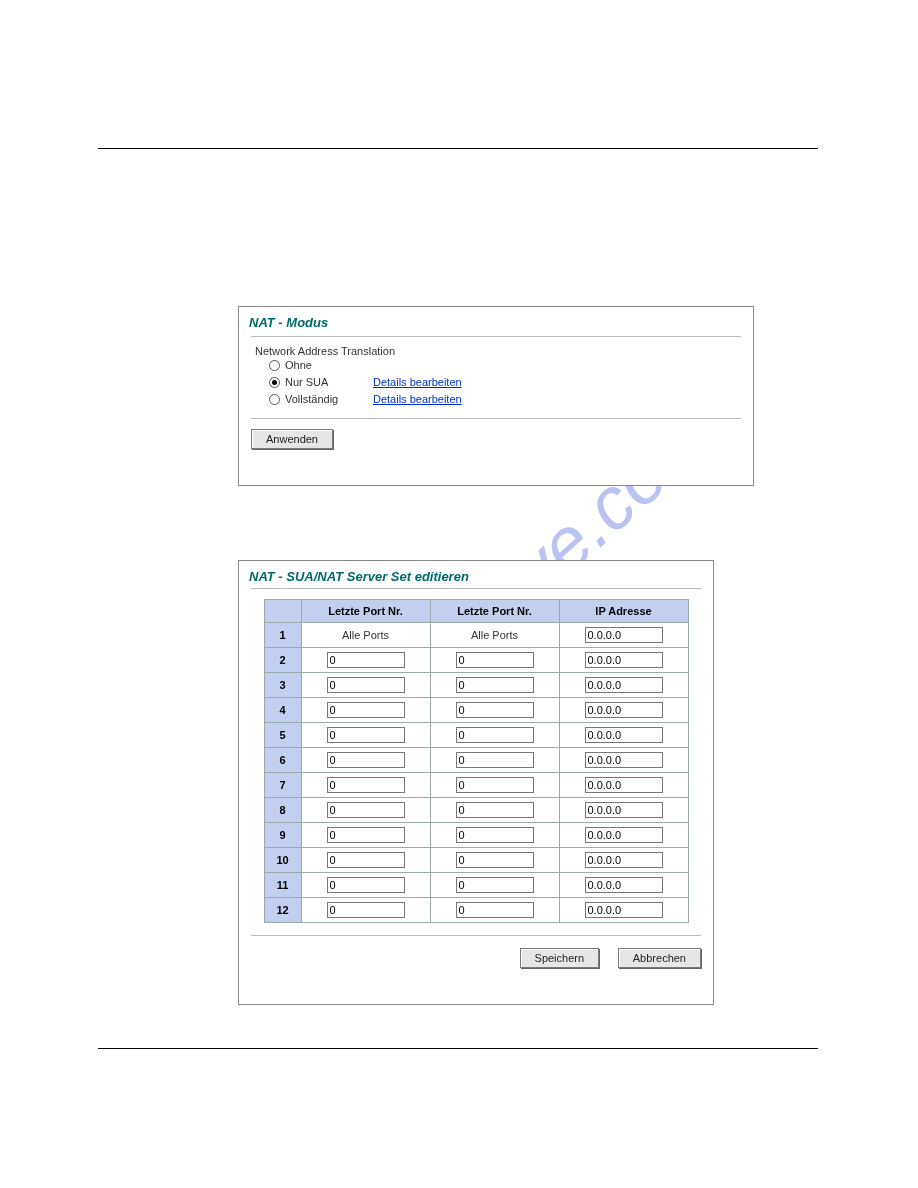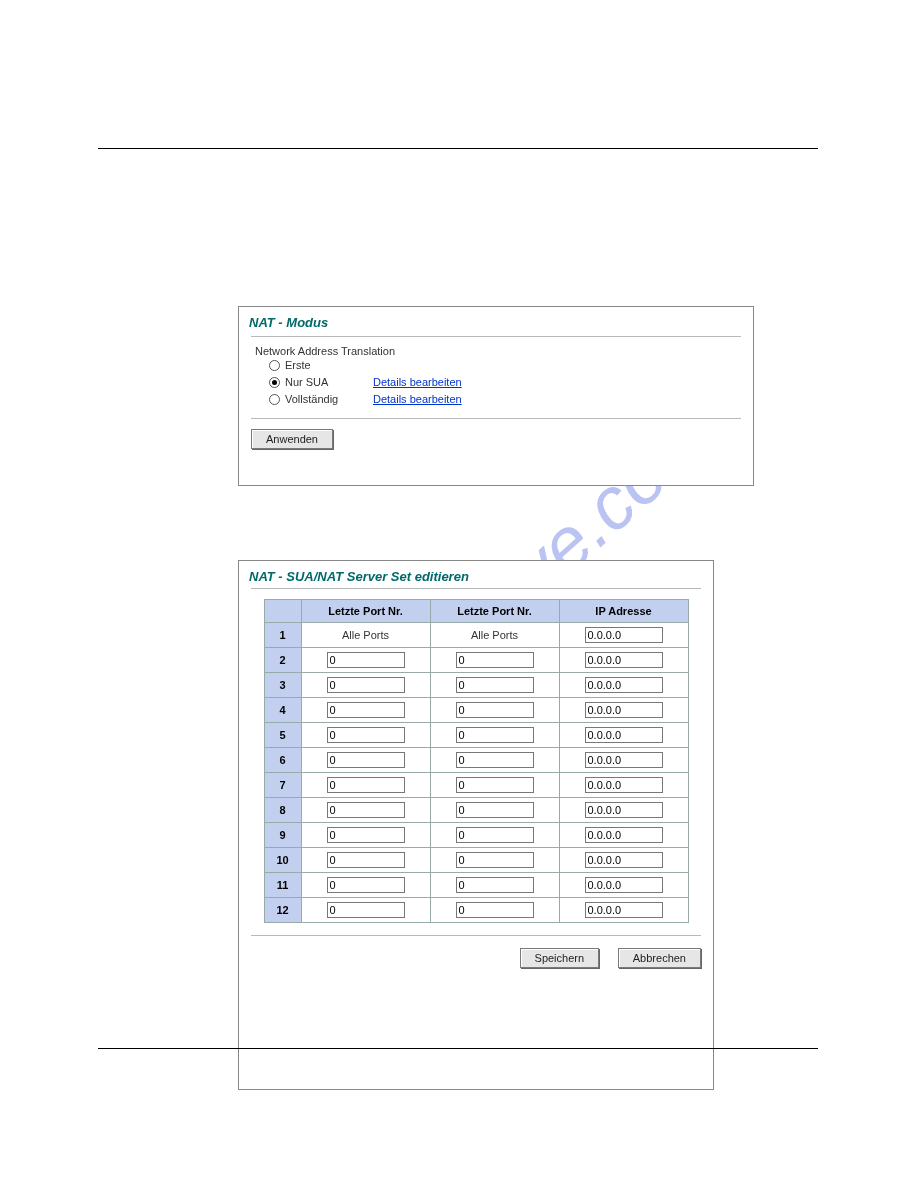--- a/index.html
+++ b/index.html
@@ -108,21 +108,21 @@
     background: #e6e6e6;
     border: 1px solid #7a7a7a;
     box-shadow: inset 1px 1px 0 #fff, 1px 1px 0 #666;
     cursor: pointer;
     color: #222;
   }
   .panel2 {
     left: 238px;
     top: 560px;
     width: 476px;
-    height: 530px;
+    height: 445px;
   }
   .panel2 .inner {
     margin: 0 12px;
     border-top: 1px solid #b8b8b8;
     padding-top: 10px;
   }
   table.grid {
     border-collapse: collapse;
     margin: 0 auto;
     font-size: 11px;
@@ -191,21 +191,21 @@
     </svg>
   </div>
 
   <div class="panel panel1">
     <div class="panel-title">NAT - Modus</div>
     <div class="section">
       <div style="padding-left:4px;">Network Address Translation</div>
 
       <div class="radio-row">
         <span class="radio"></span>
-        <span class="radio-label">Erste</span>
+        <span class="radio-label">Ohne</span>
       </div>
 
       <div class="radio-row">
         <span class="radio checked"></span>
         <span class="radio-label">Nur SUA</span>
         <span class="link">Details bearbeiten</span>
       </div>
 
       <div class="radio-row">
         <span class="radio"></span>

